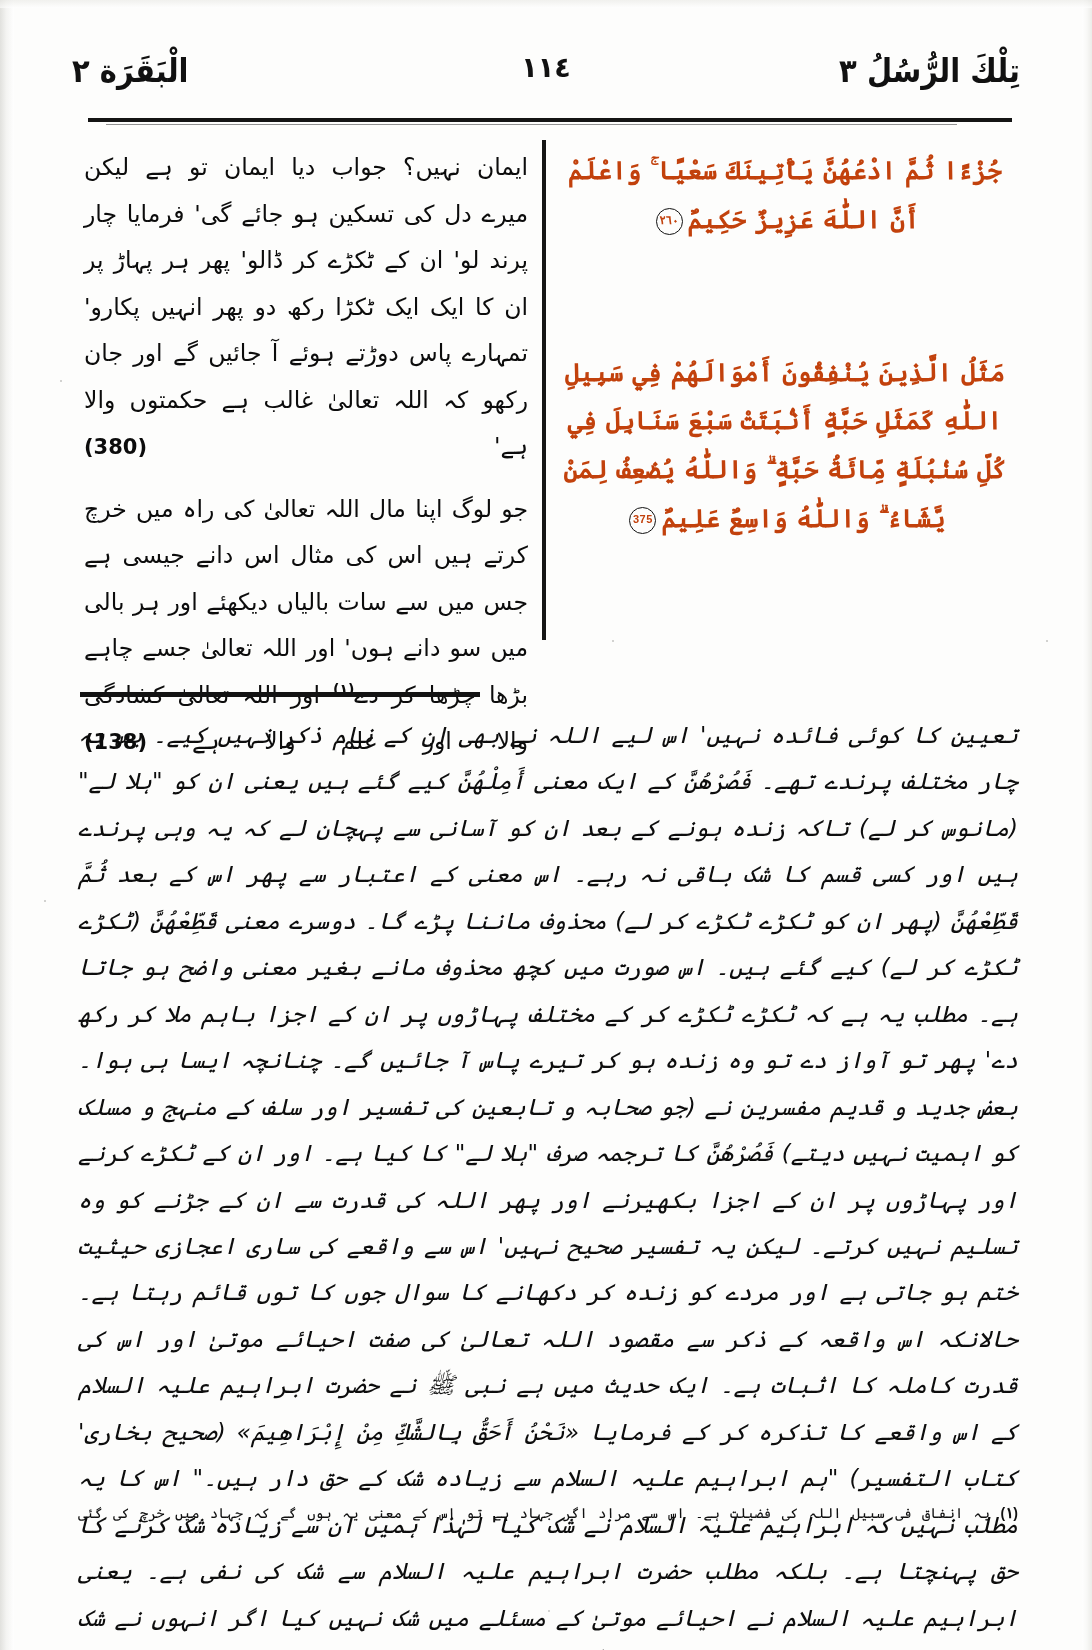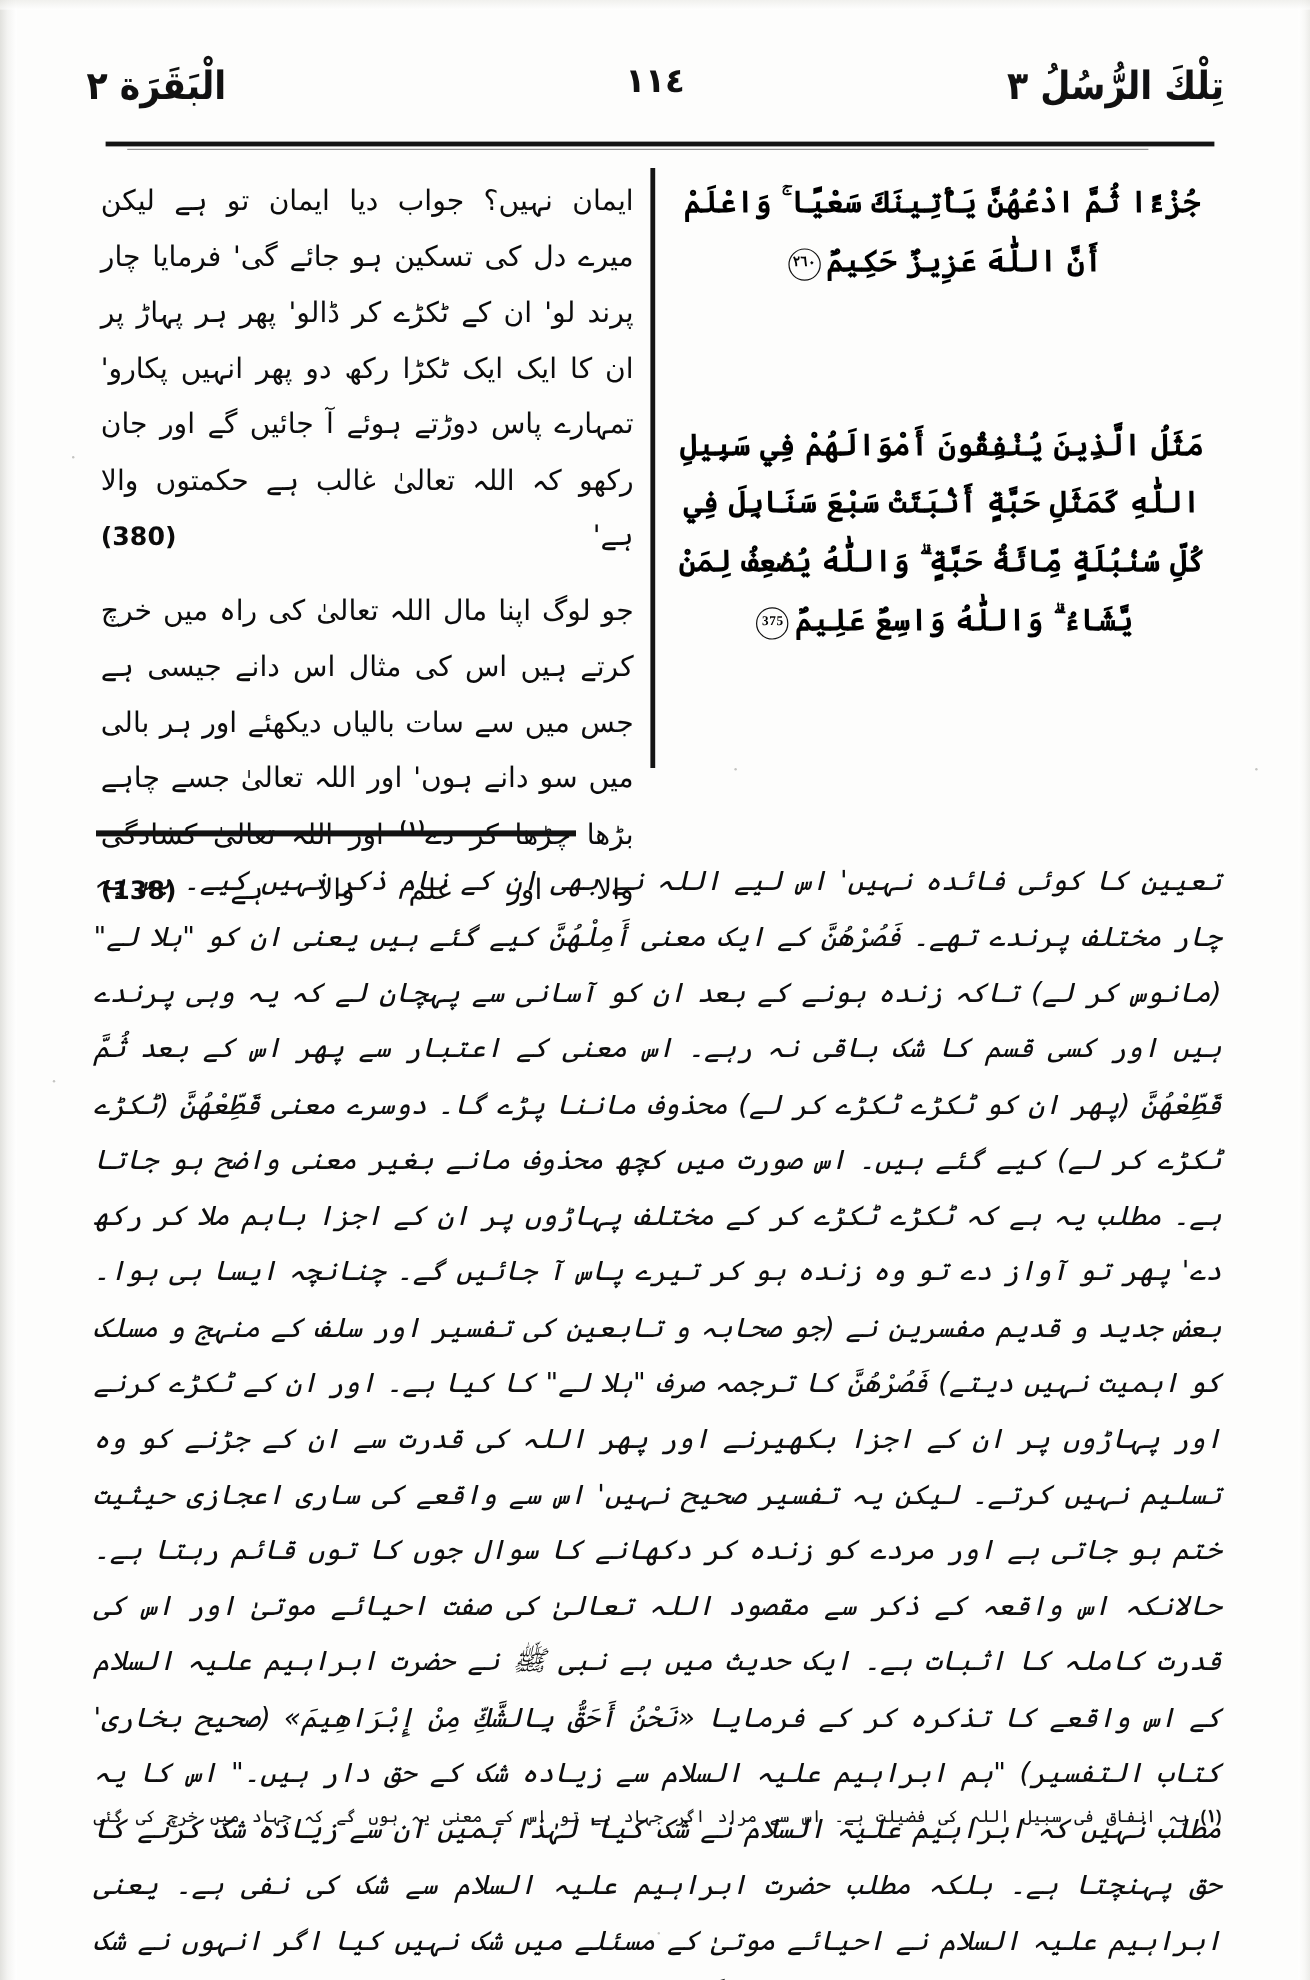--- a/index.html
+++ b/index.html
@@ -129,25 +129,25 @@
     top: 8px;
     bottom: 12px;
     right: 470px;
     width: 0;
     border-right: 4px solid #151515;
   }
 
   .ayah-block {
     direction: rtl;
     text-align: center;
-    font-family: Liberation Serif, serif;
+    font-family: Liberation Sans, sans-serif;
     font-size: 25px;
     line-height: 1.95;
     font-weight: 700;
-    color: #000000;
+    color: #c2410c;
     letter-spacing: 0.5px;
     padding: 0 6px;
     word-spacing: 2px;
   }
   #ayah-260 { margin-top: 14px; }
   #ayah-261 { margin-top: 104px; }
 
   .ayah-marker {
     display: inline-block;
     width: 25px;

